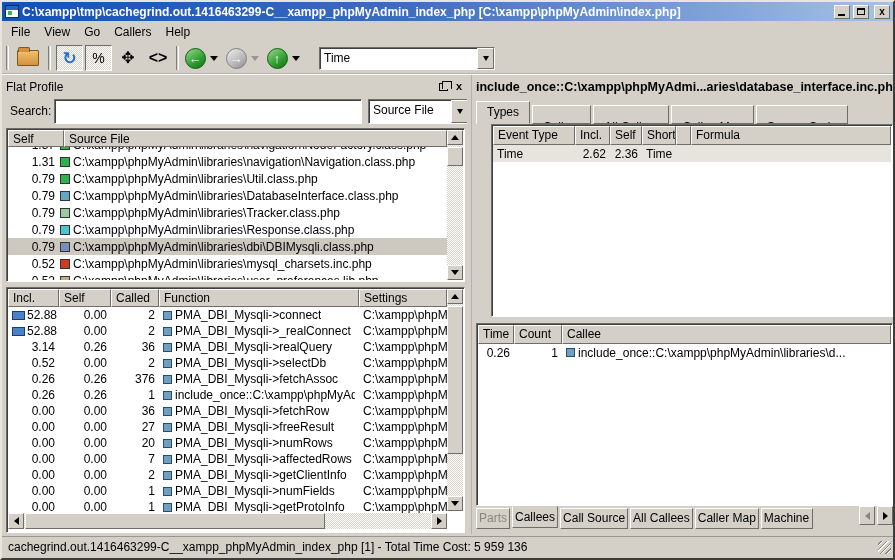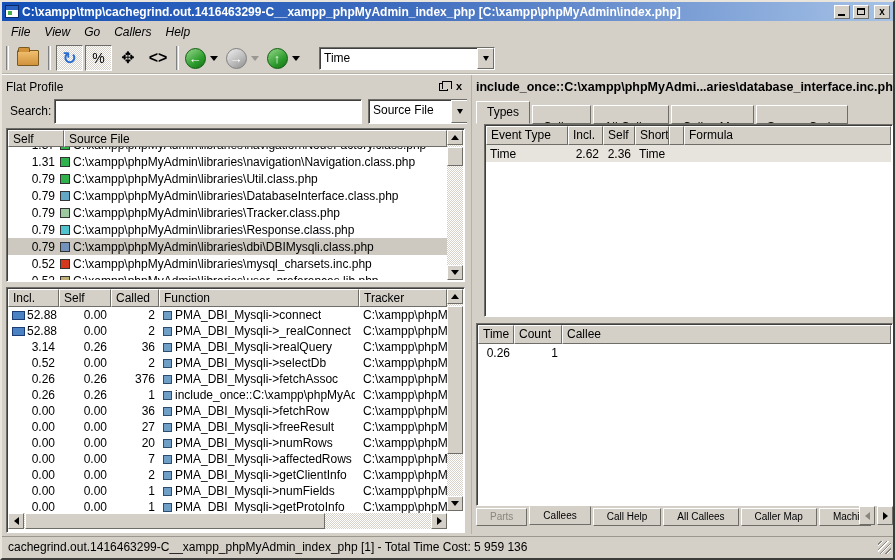--- a/index.html
+++ b/index.html
@@ -17,21 +17,21 @@
   #titlebar .ttxt{flex:1;color:#fff;font-weight:bold;font-size:12px;white-space:nowrap;overflow:hidden;}
   .appico{width:14px;height:13px;background:#fff;border:1px solid #0a2a6a;position:relative;flex:0 0 auto;}
   .appico:before{content:"";position:absolute;left:0;top:0;right:0;height:4px;background:#2a62c2;}
   .appico:after{content:"";position:absolute;left:2px;bottom:2px;width:4px;height:4px;background:#48b048;}
   .wbtn{width:16px;height:14px;background:#d4d0c8;display:flex;align-items:center;justify-content:center;
         font-size:10px;font-weight:bold;color:#000;line-height:1;position:relative;}
   .glyph-min{position:absolute;left:3px;bottom:2px;width:7px;height:2px;background:#000;}
   .glyph-max{width:8px;height:7px;border:1px solid #000;border-top-width:2px;}
   
   #menubar{height:21px;display:flex;align-items:center;font-size:12px;padding-left:2px;}
-  .mitem{padding:2px 7px;color:#000;font-style:italic;}
+  .mitem{padding:2px 7px;color:#000;}
   
   #toolbar{height:32px;position:relative;border-bottom:1px solid #b6b2aa;}
   .tsep{position:absolute;top:4px;width:3px;height:24px;border-left:1px solid #808080;border-right:1px solid #fff;}
   .tbtn{position:absolute;top:3px;width:28px;height:26px;display:flex;align-items:center;justify-content:center;}
   .toggled{border:1px solid;border-color:#6f6d68 #fff #fff #6f6d68;}
   .circ{width:21px;height:21px;border-radius:50%;display:flex;align-items:center;justify-content:center;
         color:#fff;font-weight:bold;font-size:13px;line-height:1;}
   .circ.green{background:linear-gradient(145deg,#9ad88e 0%,#2f9e2f 60%,#157015 100%);border:1px solid #0c5c0c;}
   .circ.gray{background:linear-gradient(145deg,#efefef 0%,#b9b9b9 60%,#8e8e8e 100%);border:1px solid #7f7f7f;color:#fdfdfd;}
   .ddtri{width:0;height:0;border-left:4px solid transparent;border-right:4px solid transparent;border-top:5px solid #000;}
@@ -96,30 +96,30 @@
   .hbtn{position:absolute;top:0;width:16px;height:16px;background:#d4d0c8;display:flex;align-items:center;justify-content:center;}
   
   #rpanel{position:absolute;left:470px;top:0;width:423px;height:459px;}
   #rheader{position:absolute;left:4px;top:5px;right:2px;font-size:12.5px;font-weight:bold;white-space:nowrap;overflow:hidden;}
   .tabrow{position:absolute;display:flex;align-items:flex-end;}
   #topTabs{left:4px;top:26px;right:2px;height:23px;}
   .tab{font-size:12px;padding:3px 10px 2px 10px;background:#d4d0c8;border:1px solid;border-color:#fff #6f6d68 #d4d0c8 #fff;
        margin-right:2px;white-space:nowrap;overflow:hidden;position:relative;}
   .tab.inactive{padding-top:14px;margin-bottom:0;border-bottom:1px solid #6f6d68;height:19px;}
   .tab.active{height:23px;z-index:2;}
-  #typesTable{left:12px;top:49px;right:2px;height:193px;}
+  #typesTable{left:19px;top:49px;right:2px;height:193px;}
   #typesHead{position:absolute;left:1px;right:1px;top:1px;height:19px;}
   #typesRows{position:absolute;left:1px;right:1px;top:20px;bottom:1px;}
   .trow{display:flex;height:17px;font-size:12px;align-items:center;background:#e7e4dd;}
   #calleesTable{left:4px;top:248px;right:2px;height:183px;}
   #calleesHead{position:absolute;left:1px;right:1px;top:1px;height:19px;}
   #calleesRows{position:absolute;left:1px;right:1px;top:20px;bottom:1px;}
   .crow{display:flex;height:17px;font-size:12px;align-items:center;white-space:nowrap;}
   #botTabs{left:4px;top:431px;right:2px;height:24px;align-items:flex-start;}
-  .btab{font-size:10px;padding:3px 13px;background:#d4d0c8;border:1px solid;border-color:#d4d0c8 #6f6d68 #6f6d68 #fff;
+  .btab{font-size:12px;padding:3px 2px;background:#d4d0c8;border:1px solid;border-color:#d4d0c8 #6f6d68 #6f6d68 #fff;
         margin-right:2px;white-space:nowrap;overflow:hidden;}
   .btab.inactive{margin-top:2px;padding-top:2px;border-top:1px solid #fff;}
   .btab.active{border-top-color:#d4d0c8;z-index:2;}
   .btab.disabled{color:#8a867e;}
   #tabScroll{position:absolute;right:2px;top:431px;display:flex;gap:2px;}
   #tabScroll .sarr{width:16px;height:19px;background:#d4d0c8;display:flex;align-items:center;justify-content:center;}
   
   #statusbar{position:relative;height:20px;border-top:1px solid #9b978f;font-size:12px;
              display:flex;align-items:center;padding:0 6px;}
   #grip{position:absolute;right:2px;bottom:2px;width:13px;height:13px;
@@ -282,21 +282,21 @@
       </div>
 
       <div class="hsplit" style="top:207px;"></div>
 
       <div id="funcTable" class="tframe s s2">
         <div id="funcHead" class="hrow">
             <span class="hcell r" style="width: 51px;">Incl.</span>
             <span class="hcell r" style="width: 52px;">Self</span>
             <span class="hcell r" style="width: 48px;">Called</span>
             <span class="hcell r" style="width: 200px;">Function</span>
-            <span class="hcell r hfill">Tracker</span>
+            <span class="hcell r hfill">Settings</span>
           </div>
         <div id="funcRows">
             <div class="grow">
               <span class="gc num" style="width: 51px;"><span class="bar"></span>52.88</span>
               <span class="gc num" style="width: 52px;">0.00</span>
               <span class="gc num" style="width: 48px;">2</span>
               <span class="gc fnc" style="width: 200px;">
                 <span class="sq"></span>
                 <span style="overflow: hidden;">PMA_DBI_Mysqli-&gt;connect</span>
               </span>
@@ -482,28 +482,32 @@
       <div id="calleesTable" class="tframe s s2">
         <div id="calleesHead" class="hrow">
             <span class="hcell r" style="width: 36px;">Time</span>
             <span class="hcell r" style="width: 48px;">Count</span>
             <span class="hcell r hfill">Callee</span>
           </div>
         <div id="calleesRows">
             <div class="crow">
               <span class="gc num" style="width: 36px;">0.26</span>
               <span class="gc num" style="width: 48px;">1</span>
+              <span class="gc fnc" style="flex: 1 1 0%; overflow: hidden;">
+                <span class="sq"></span>
+                <span>include_once::C:\xampp\phpMyAdmin\libraries\d...</span>
+              </span>
             </div>
           </div>
       </div>
 
       <div id="botTabs" class="tabrow">
           <span class="btab inactive disabled">Parts</span>
           <span class="btab active">Callees</span>
-          <span class="btab inactive">Call Help</span>
+          <span class="btab inactive">Call Source</span>
           <span class="btab inactive">All Callees</span>
           <span class="btab inactive">Caller Map</span>
           <span class="btab inactive" style="width: 52px;">Machine</span>
         </div>
       <div id="tabScroll">
         <span class="sarr r">
             <span class="tri left" style="border-right-color:#8a867e;"></span>
           </span>
         <span class="sarr r">
             <span class="tri right"></span>

